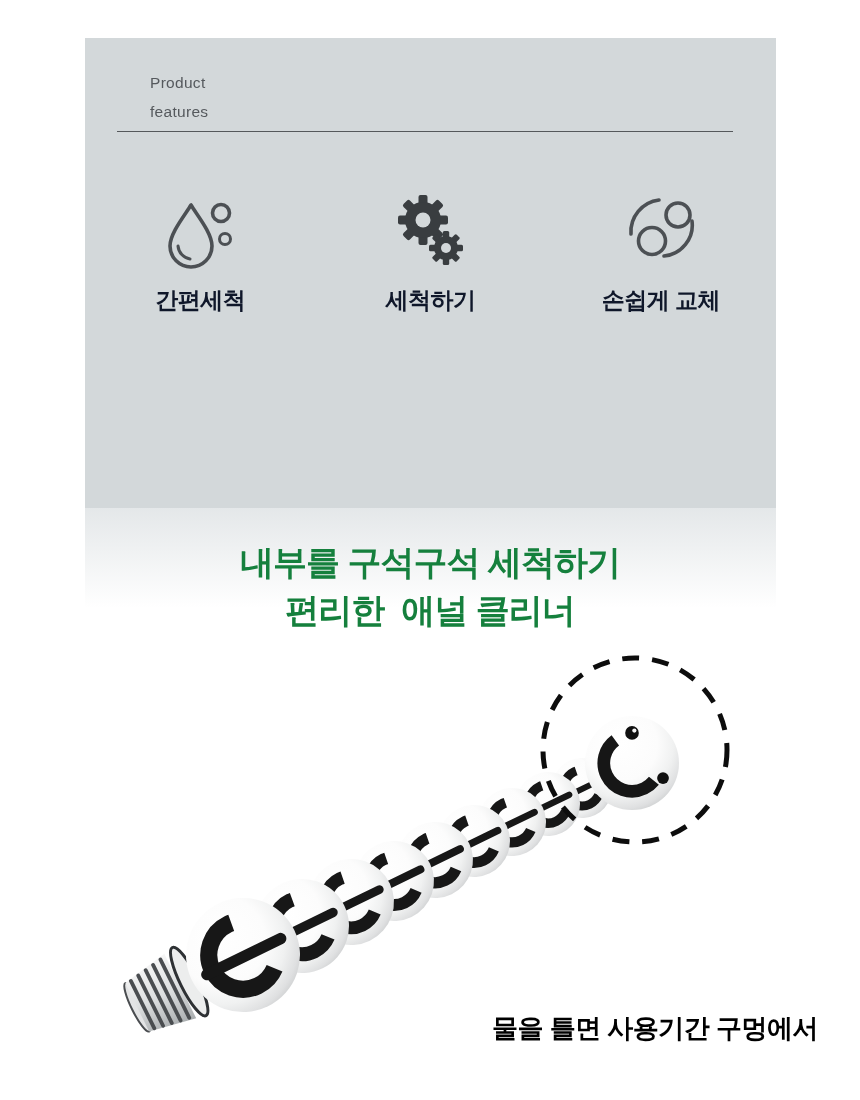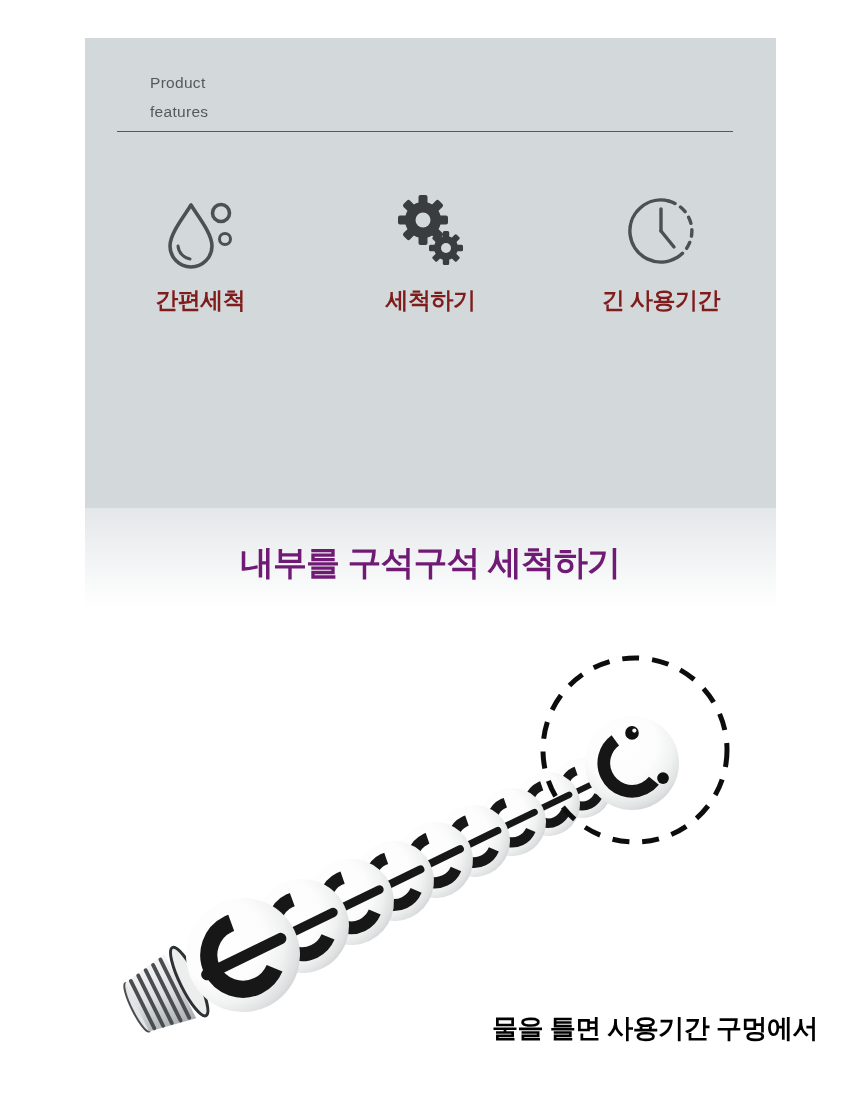--- a/index.html
+++ b/index.html
@@ -30,29 +30,29 @@
   }
   .features-grid{
     position:absolute;left:0;top:128px;width:691px;height:340px;
     display:grid;grid-template-columns:repeat(3,1fr);grid-template-rows:1fr 1fr;
   }
   .feature-item{
     display:flex;flex-direction:column;align-items:center;justify-content:center;
   }
   .feature-icon{width:90px;height:90px;}
   .feature-label{
-    margin-top:8px;font-size:23px;font-weight:800;color:#7f1d1d;letter-spacing:-0.5px;
+    margin-top:8px;font-size:23px;font-weight:800;color:#0f172a;letter-spacing:-0.5px;
     white-space:pre-wrap;
   }
   .oicon{stroke:#4c5054;fill:none;stroke-width:3.6;stroke-linecap:round;stroke-linejoin:round;}
 
   
   .headline{
     position:absolute;left:0;top:538px;width:860px;text-align:center;
-    font-size:34px;line-height:48px;font-weight:800;color:#701a75;
+    font-size:34px;line-height:48px;font-weight:800;color:#15803d;
     letter-spacing:-1px;
   }
   .headline span{display:block;white-space:pre-wrap;}
 
   
   .product-svg{position:absolute;left:0;top:640px;width:860px;height:460px;}
   .callout{
     position:absolute;left:460px;top:936px;width:390px;text-align:center;
     font-size:26px;line-height:37px;font-weight:800;color:#000;letter-spacing:-0.5px;
     white-space:pre-wrap;
@@ -139,38 +139,39 @@
                 <rect x="-3.2" y="-17" width="6.4" height="8" rx="1.5"></rect>
               </g>
             <circle r="12"></circle>
               <circle r="5" fill="#d3d8da"></circle>
           </g>
         </svg>
         <div class="feature-label">세척하기</div>
       </div>
 
 
-
       <div class="feature-item">
         <svg class="feature-icon" viewBox="0 0 90 90">
-          <path class="oicon" style="stroke-width:3.4" d="M60.5,70.8 A31,31 0 1 1 53,14.1"></path>
-          <path class="oicon" style="stroke-width:3.4;stroke-dasharray:6.5 6.5" d="M53,14.1 A31,31 0 0 1 60.5,70.8"></path>
-          <path class="oicon" style="stroke-width:3.4" d="M45,44 L45,22"></path>
-          <path class="oicon" style="stroke-width:3.4" d="M45,44 L58,60"></path>
+          <circle class="oicon" cx="62" cy="28" r="12"></circle>
+          <circle class="oicon" cx="36" cy="54" r="13.5"></circle>
+          <path class="oicon" d="M43,13 A32,32 0 0 0 15,47"></path>
+          <path class="oicon" d="M76,34 A31,31 0 0 1 48,69"></path>
         </svg>
-        <div class="feature-label">긴 사용기간</div>
+        <div class="feature-label">손쉽게 교체</div>
       </div>
+
 
 
     </div>
   </div>
   <div class="box-wash"></div>
 
   <div class="headline">
     <span>내부를 구석구석 세척하기</span>
+    <span>편리한  애널 클리너</span>
   </div>
 
   <svg class="product-svg" viewBox="0 0 860 460">
     <defs>
       <radialGradient id="sph" cx="38%" cy="30%" r="78%">
         <stop offset="0" stop-color="#ffffff"></stop>
         <stop offset="0.5" stop-color="#fcfcfc"></stop>
         <stop offset="0.72" stop-color="#f0f1f1"></stop>
         <stop offset="0.88" stop-color="#dfe0e1"></stop>
         <stop offset="1" stop-color="#c8cacb"></stop>

